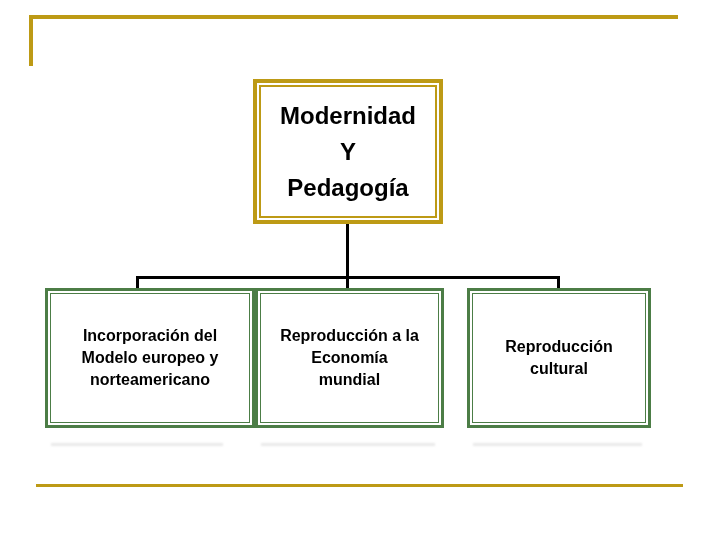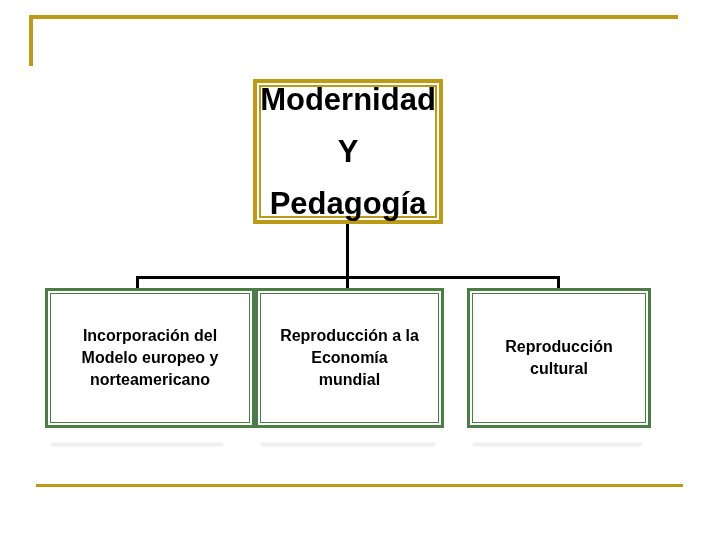--- a/index.html
+++ b/index.html
@@ -17,21 +17,21 @@
   
   .node{position:absolute;box-sizing:border-box;background:#fff;}
   .node .inner{
     position:absolute;inset:2px;display:flex;align-items:center;justify-content:center;
     text-align:center;white-space:pre-line;font-weight:bold;color:var(--text);
   }
   .root-node{
     left:253px;top:79px;width:190px;height:145px;
     border:4px solid var(--gold);
   }
-  .root-node .inner{border:2px solid var(--gold);font-size:31px;line-height:52px;}
+  .root-node .inner{border:2px solid var(--gold);font-size:24px;line-height:36px;}
   .child-node{
     top:288px;height:140px;
     border:3px solid var(--green);
   }
   .child-node .inner{border:1px solid var(--green);font-size:16px;line-height:22px;}
   .child-1{left:45px;width:210px;}
   .child-2{left:255px;width:189px;}
   .child-3{left:467px;width:184px;}
   
   .shadow{position:absolute;top:443px;height:3px;background:var(--shadow);filter:blur(0.8px);}

